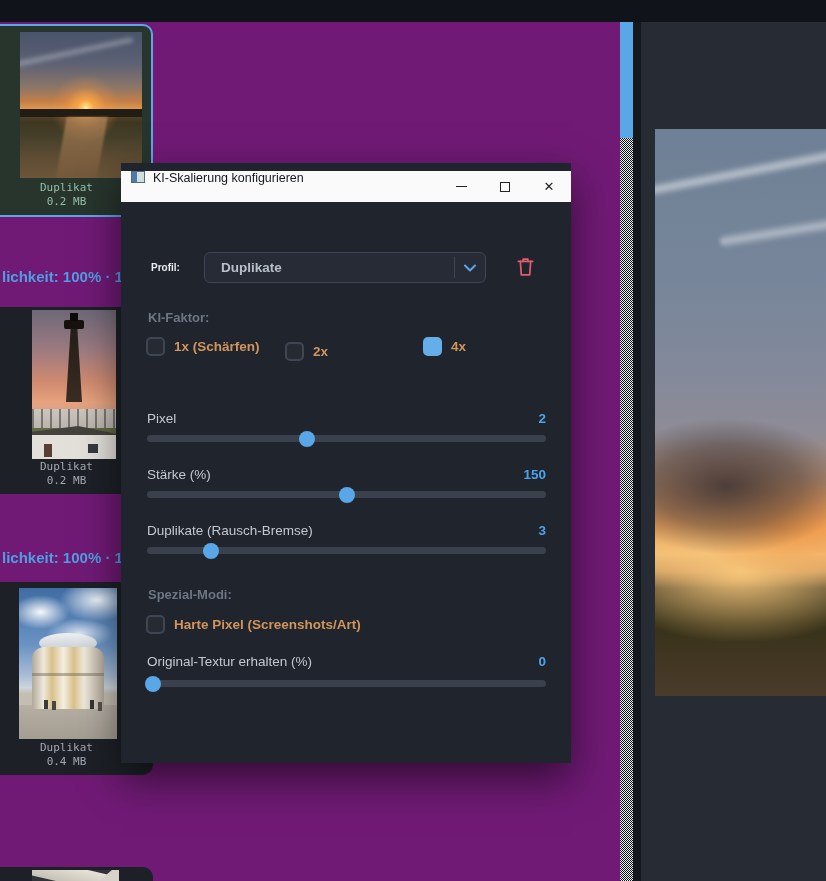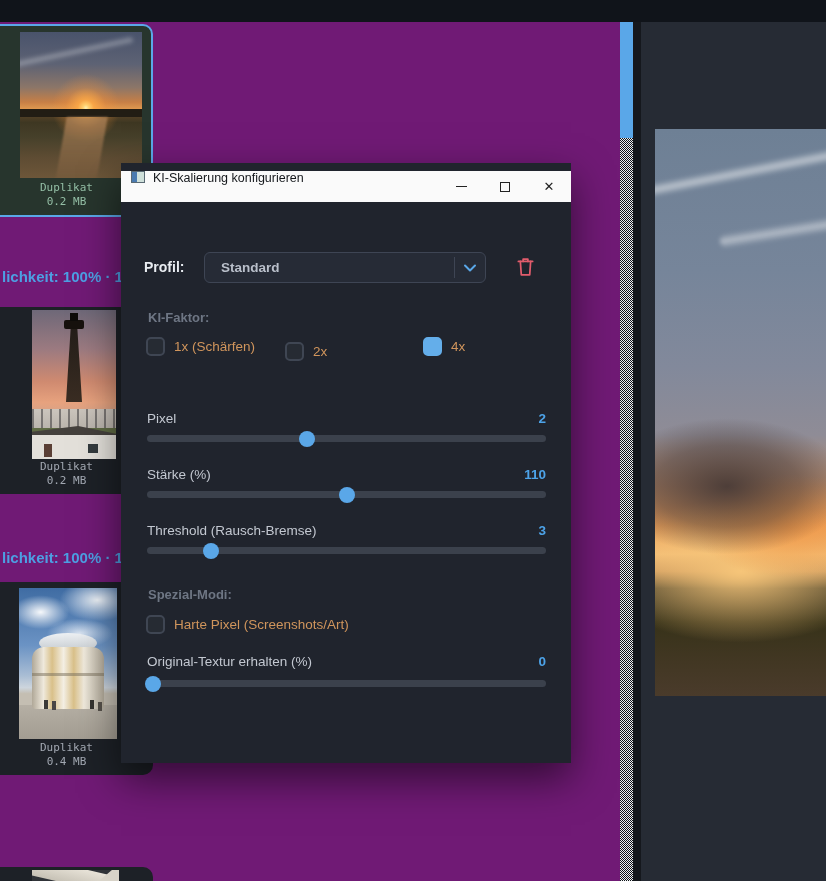--- a/index.html
+++ b/index.html
@@ -134,39 +134,39 @@
     background:linear-gradient(90deg,#4a7ab0 0 45%, #cfe0da 45% 100%); }
   .title-text { margin-left:8px; font-size:12.5px; color:#15181c; }
   .win-controls { margin-left:auto; display:flex; height:100%; }
   .win-btn { width:44px; height:100%; display:flex; align-items:center; justify-content:center;
     border:none; background:transparent; cursor:pointer; color:#222; font-size:13px; }
   .glyph-min { width:11px; height:0; border-top:1.4px solid #222; display:inline-block; }
   .glyph-max { width:10px; height:10px; border:1.4px solid #222; display:inline-block; }
 
   .dlg-body { position:absolute; top:29px; left:0; right:0; bottom:0; }
 
-  .profil-label { position:absolute; left:23px; top:60px; height:31px; line-height:31px;
-    color:#e9ecf1; font-size:14px; font-weight:bold; }
+  .profil-label { position:absolute; left:30px; top:60px; height:31px; line-height:31px;
+    color:#e9ecf1; font-size:10px; font-weight:bold; }
   .select {
     position:absolute; left:83px; top:60px; width:282px; height:31px;
     background:#262b36; border:1px solid #3e4554; border-radius:6px; cursor:pointer;
   }
   .select .sel-value { position:absolute; left:16px; top:7px; font-size:13.5px;
     font-weight:bold; color:#b9bfca; }
   .select .sel-sep { position:absolute; right:30px; top:4px; bottom:4px; width:1px; background:#3e4554; }
   .select .sel-chevron { position:absolute; right:8px; top:11px; }
   .trash-btn { position:absolute; left:393px; top:64px; width:22px; height:24px;
     background:transparent; border:none; cursor:pointer; }
 
   .section-label { position:absolute; left:27px; color:#6e7684; font-size:13px; font-weight:bold; }
 
   .cb-item { position:absolute; display:flex; align-items:center; gap:9px; cursor:pointer; }
   .cb { width:19px; height:19px; border-radius:5px; background:#262b33; border:2px solid #3f4653; }
   .cb.checked { background:var(--checkbox_checked); border-color:var(--checkbox_checked); }
-  .cb-text { color:var(--option_text); font-size:13.5px; font-weight:normal; }
+  .cb-text { color:var(--option_text); font-size:13.5px; font-weight:bold; }
 
   .slider-label { position:absolute; left:26px; color:#c3c8d1; font-size:13.5px; }
   .slider-value { position:absolute; right:25px; color:var(--value_text); font-size:13.5px; font-weight:bold; }
   .slider-track { position:absolute; left:26px; width:399px; height:7px; border-radius:4px;
     background:#3b414c; cursor:pointer; }
   .slider-thumb { position:absolute; top:50%; width:16px; height:16px; border-radius:50%;
     background:var(--accent); transform:translate(-50%,-50%); cursor:grab; }
 
   .start-btn { position:absolute; left:25px; top:519px; width:400px; height:52px;
     background:var(--button_blue); border:none; border-radius:8px; cursor:pointer;
@@ -262,21 +262,21 @@
         <button class="win-btn">
             <span>✕</span>
           </button>
       </div>
     </div>
 
     <div class="dlg-body">
 
       <div class="profil-label">Profil:</div>
       <div class="select">
-        <span class="sel-value">Standard</span>
+        <span class="sel-value">Duplikate</span>
         <span class="sel-sep"></span>
         <svg class="sel-chevron" width="14" height="9" viewBox="0 0 14 9">
           <path d="M2 1.5l5 5 5-5" stroke="var(--accent)" stroke-width="2" fill="none" stroke-linecap="round" stroke-linejoin="round"></path>
         </svg>
       </div>
       <button class="trash-btn">
         <svg width="19" height="22" viewBox="0 0 24 26" fill="none" stroke="var(--danger)" stroke-width="2.2" stroke-linecap="round" stroke-linejoin="round">
           <path d="M3 6h18"></path>
             <path d="M9 6V3h6v3"></path>
             <path d="M5.5 6l1.2 17h10.6L18.5 6"></path>
@@ -299,26 +299,26 @@
       </div>
 
 
       <div class="slider-label" style="top:219px;">Pixel</div>
       <div class="slider-value" style="top:219px;">2</div>
       <div class="slider-track" style="top:243px;">
         <span class="slider-thumb" style="left: 40%;"></span>
       </div>
 
       <div class="slider-label" style="top:275px;">Stärke (%)</div>
-      <div class="slider-value" style="top:275px;">110</div>
+      <div class="slider-value" style="top:275px;">150</div>
       <div class="slider-track" style="top:299px;">
         <span class="slider-thumb" style="left: 50%;"></span>
       </div>
 
-      <div class="slider-label" style="top:331px;">Threshold (Rausch-Bremse)</div>
+      <div class="slider-label" style="top:331px;">Duplikate (Rausch-Bremse)</div>
       <div class="slider-value" style="top:331px;">3</div>
       <div class="slider-track" style="top:355px;">
         <span class="slider-thumb" style="left: 16%;"></span>
       </div>
 
       <div class="section-label" style="top:395px;">Spezial-Modi:</div>
 
       <div class="cb-item" style="left:25px;top:423px;">
         <span class="cb"></span>
         <span class="cb-text">Harte Pixel (Screenshots/Art)</span>

